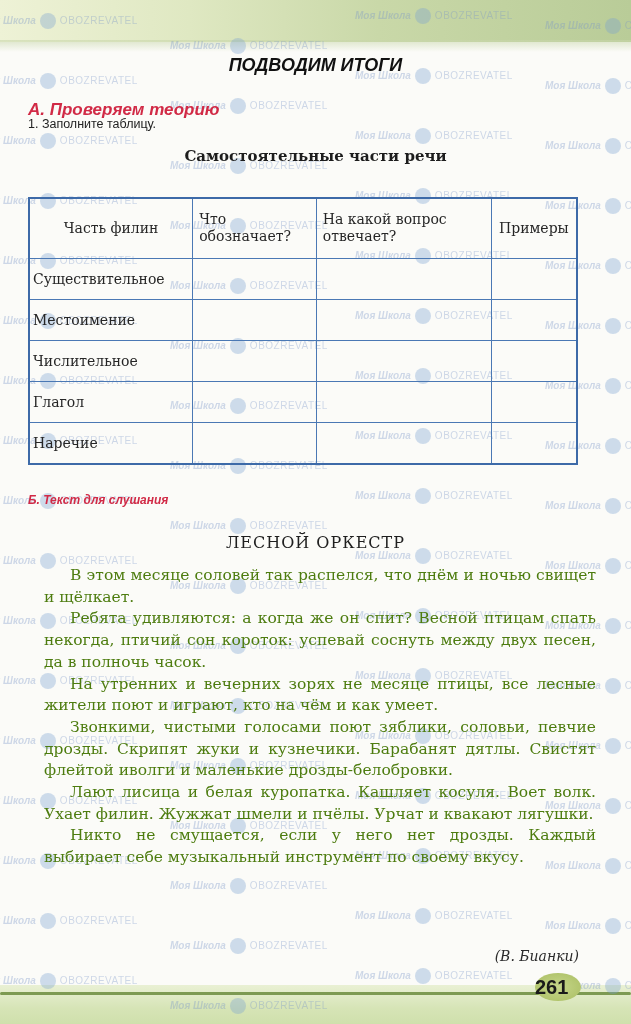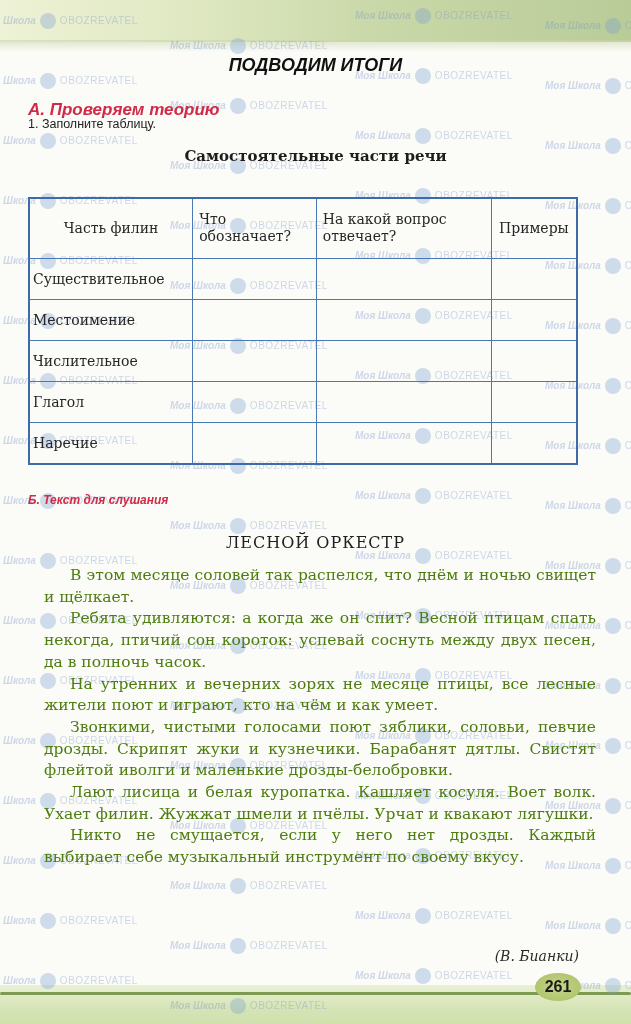--- a/index.html
+++ b/index.html
@@ -83,22 +83,22 @@
     font-size: 15.5px; line-height: 21.7px; color: #4d7c0f; text-align: justify;
   }
   .story p { text-indent: 26px; }
   .author {
     position: absolute; right: 52px; top: 948px;
     font-style: italic; font-size: 14px; color: #2a2a2a;
   }
   .page-num {
     position: absolute; left: 535px; top: 973px; width: 46px; height: 28px;
     border-radius: 50%; background: radial-gradient(ellipse at center, #c6d68a 0%, #b2c56e 70%, #a6bb62 100%);
-    font-family: "Liberation Sans", sans-serif; font-weight: bold; font-size: 16px;
-    color: #1a1a1a; text-align: center; line-height: 28px;
+    font-family: "Liberation Sans", sans-serif; font-weight: bold; font-size: 20px;
+    color: #1a1a1a; text-align: left; line-height: 28px;
   }
 </style>
 </head>
 <body>
 
 <div class="top-band"></div>
 <div class="bottom-band"></div>
 <div class="bottom-line"></div>
 
 <div id="wm-layer">

